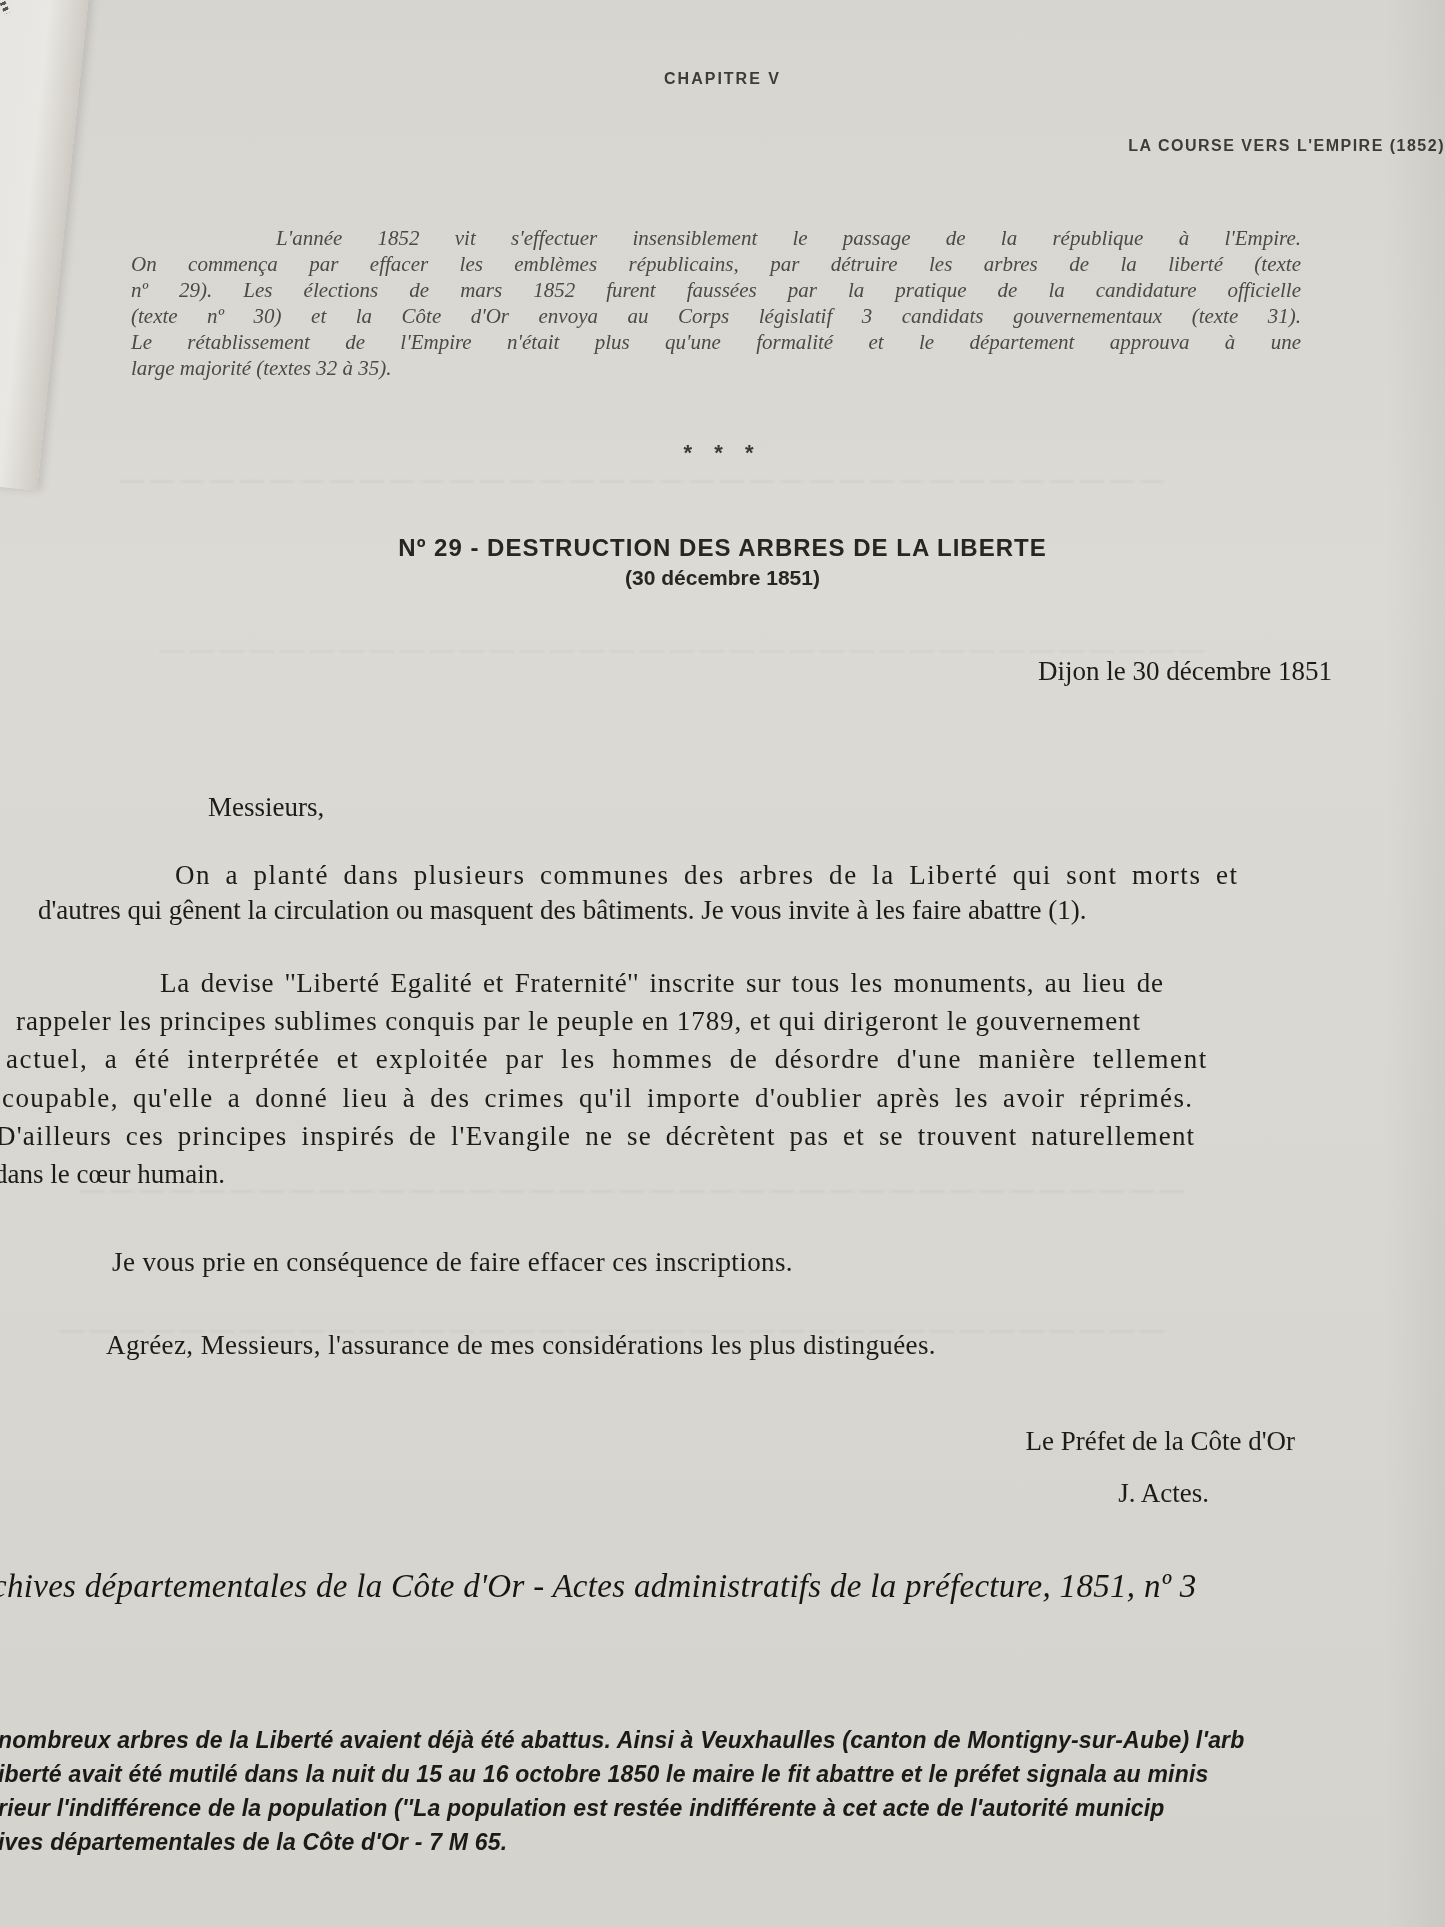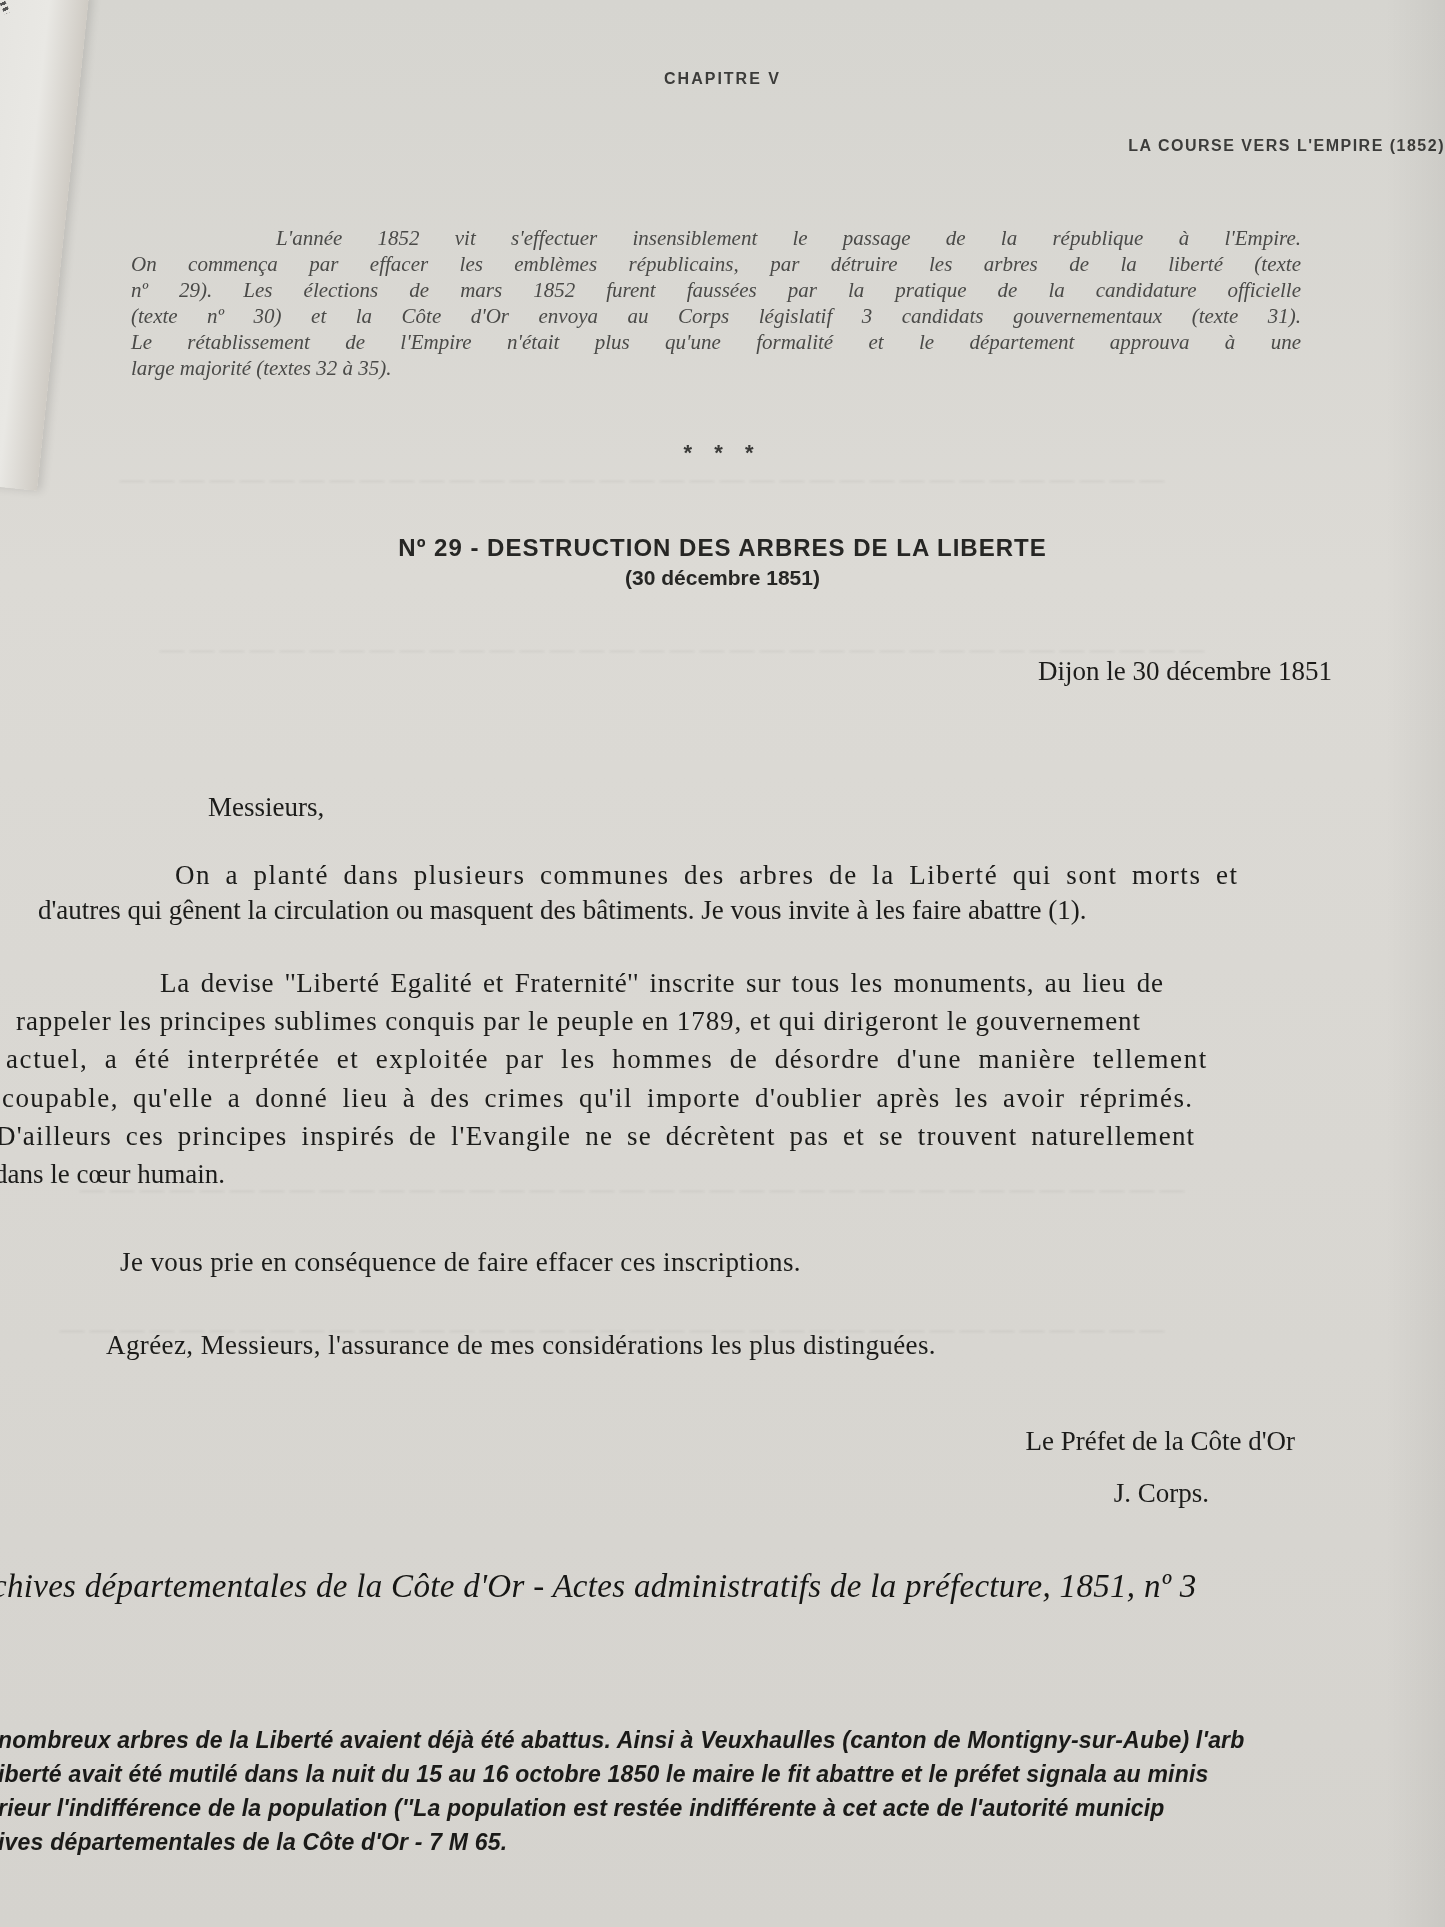--- a/index.html
+++ b/index.html
@@ -108,25 +108,25 @@
 
   <div class="abs serif letter para" style="top:0;">
     <div class="line" style="top:968px; left:160px; letter-spacing:0.8px; word-spacing:3px;">La devise ''Liberté Egalité et Fraternité'' inscrite sur tous les monuments, au lieu de</div>
     <div class="line" style="top:1006px; left:16px; letter-spacing:0.9px;">rappeler les principes sublimes conquis par le peuple en 1789, et qui dirigeront le gouvernement</div>
     <div class="line" style="top:1044px; left:6px; letter-spacing:1.6px; word-spacing:8px;">actuel, a été interprétée et exploitée par les hommes de désordre d'une manière tellement</div>
     <div class="line" style="top:1083px; left:2px; letter-spacing:1.4px; word-spacing:6px;">coupable, qu'elle a donné lieu à des crimes qu'il importe d'oublier après les avoir réprimés.</div>
     <div class="line" style="top:1121px; left:-4px; letter-spacing:1.2px; word-spacing:6px;">D'ailleurs ces principes inspirés de l'Evangile ne se décrètent pas et se trouvent naturellement</div>
     <div class="line" style="top:1159px; left:-6px;">dans le cœur humain.</div>
   </div>
 
-  <div class="abs serif letter" style="top:1247px; left:120px; letter-spacing:0.4px;">Je vous prie en conséquence de faire effacer ces inscriptions.</div>
+  <div class="abs serif letter" style="top:1247px; left:112px; letter-spacing:0.4px;">Je vous prie en conséquence de faire effacer ces inscriptions.</div>
   <div class="abs serif letter" style="top:1330px; left:106px; letter-spacing:0.4px;">Agréez, Messieurs, l'assurance de mes considérations les plus distinguées.</div>
 
   <div class="abs serif letter signature-1">Le Préfet de la Côte d'Or</div>
-  <div class="abs serif letter signature-2">J. Corps.</div>
+  <div class="abs serif letter signature-2">J. Actes.</div>
 
   <div class="abs serif archive">chives départementales de la Côte d'Or - Actes administratifs de la préfecture, 1851, nº 3</div>
 
   <div class="abs sans footnote" style="top:1727px; left:-2px;">nombreux arbres de la Liberté avaient déjà été abattus. Ainsi à Veuxhaulles (canton de Montigny-sur-Aube) l'arb</div>
   <div class="abs sans footnote" style="top:1761px; left:-2px;">iberté avait été mutilé dans la nuit du 15 au 16 octobre 1850 le maire le fit abattre et le préfet signala au minis</div>
   <div class="abs sans footnote" style="top:1795px; left:-2px;">rieur l'indifférence de la population (''La population est restée indifférente à cet acte de l'autorité municip</div>
   <div class="abs sans footnote" style="top:1829px; left:-2px;">ives départementales de la Côte d'Or - 7 M 65.</div>
 
   <div class="shadow-right"></div>
 </div>

